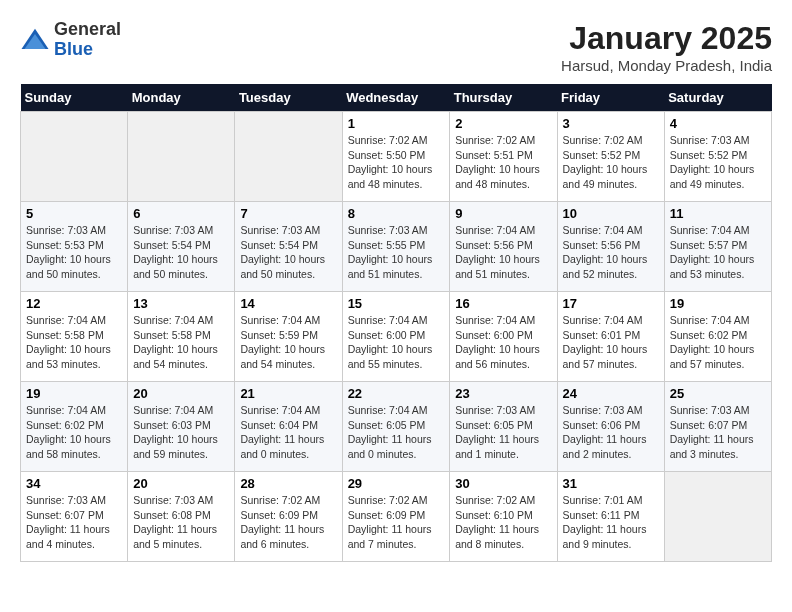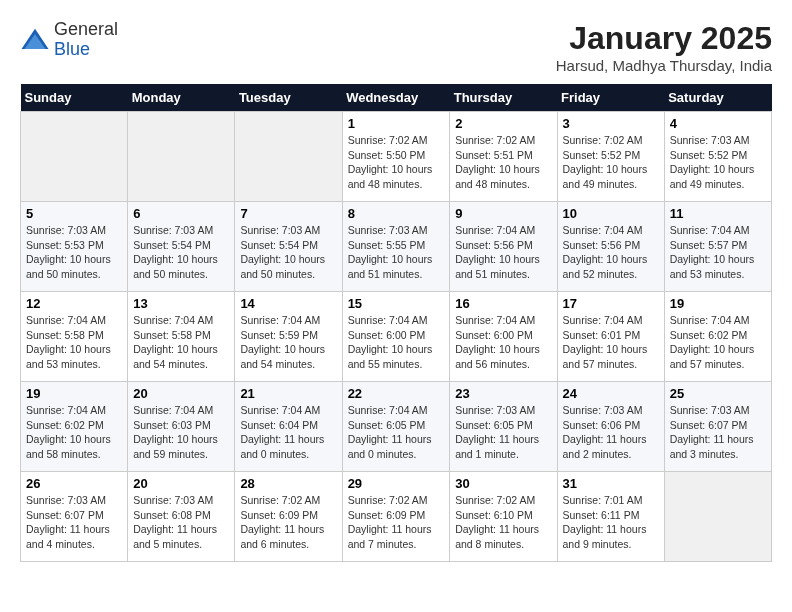--- a/index.html
+++ b/index.html
@@ -17,21 +17,21 @@
       margin-bottom: 10px;
     }
     .logo {
       display: flex;
       align-items: center;
     }
     .logo-text {
       display: flex;
       flex-direction: column;
       font-size: 18px;
-      font-weight: normal;
+      font-weight: bold;
       line-height: 1.1;
       justify-content: center;
     }
     .logo-general { color: #333; }
     .logo-blue { color: #1a5fb4; }
     .logo-icon {
       width: 30px;
       height: 30px;
       margin-right: 4px;
     }
@@ -95,21 +95,21 @@
       <polygon points="20,5 38,32 2,32" fill="#1a5fb4"></polygon>
       <polygon points="20,12 34,32 6,32" fill="#4a90d9"></polygon>
     </svg>
     <div class="logo-text">
       <span class="logo-general">General</span>
       <span class="logo-blue">Blue</span>
     </div>
   </div>
   <div class="title-block">
     <div class="cal-title">January 2025</div>
-    <div class="cal-subtitle">Harsud, Madhya Thursday, India</div>
+    <div class="cal-subtitle">Harsud, Monday Pradesh, India</div>
   </div>
 </div>
 
 <table class="calendar">
   <thead>
     <tr>
     <th>Sunday</th>
         <th>Monday</th>
         <th>Tuesday</th>
         <th>Wednesday</th>
@@ -300,21 +300,21 @@
         <td>
           <span class="day-num">25</span>
           <div class="day-info" style="white-space: pre-line;">Sunrise: 7:03 AM
 Sunset: 6:07 PM
 Daylight: 11 hours
 and 3 minutes.</div>
         </td>
       </tr>
       <tr>
         <td>
-          <span class="day-num">26</span>
+          <span class="day-num">34</span>
           <div class="day-info" style="white-space: pre-line;">Sunrise: 7:03 AM
 Sunset: 6:07 PM
 Daylight: 11 hours
 and 4 minutes.</div>
         </td>
         <td>
           <span class="day-num">20</span>
           <div class="day-info" style="white-space: pre-line;">Sunrise: 7:03 AM
 Sunset: 6:08 PM
 Daylight: 11 hours

